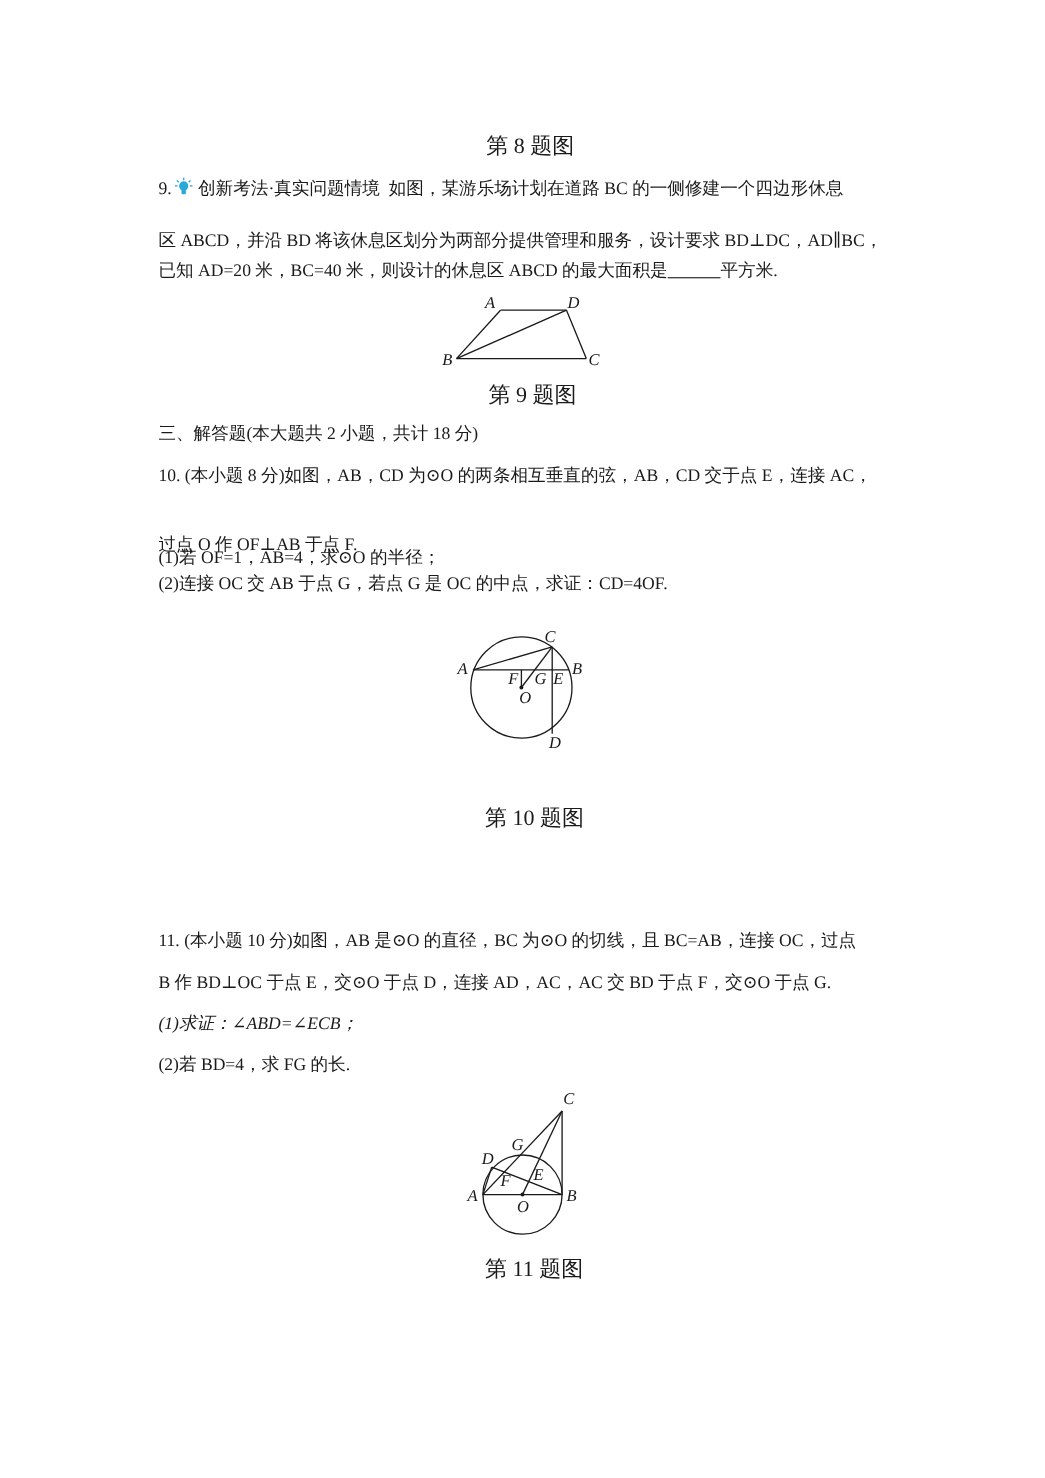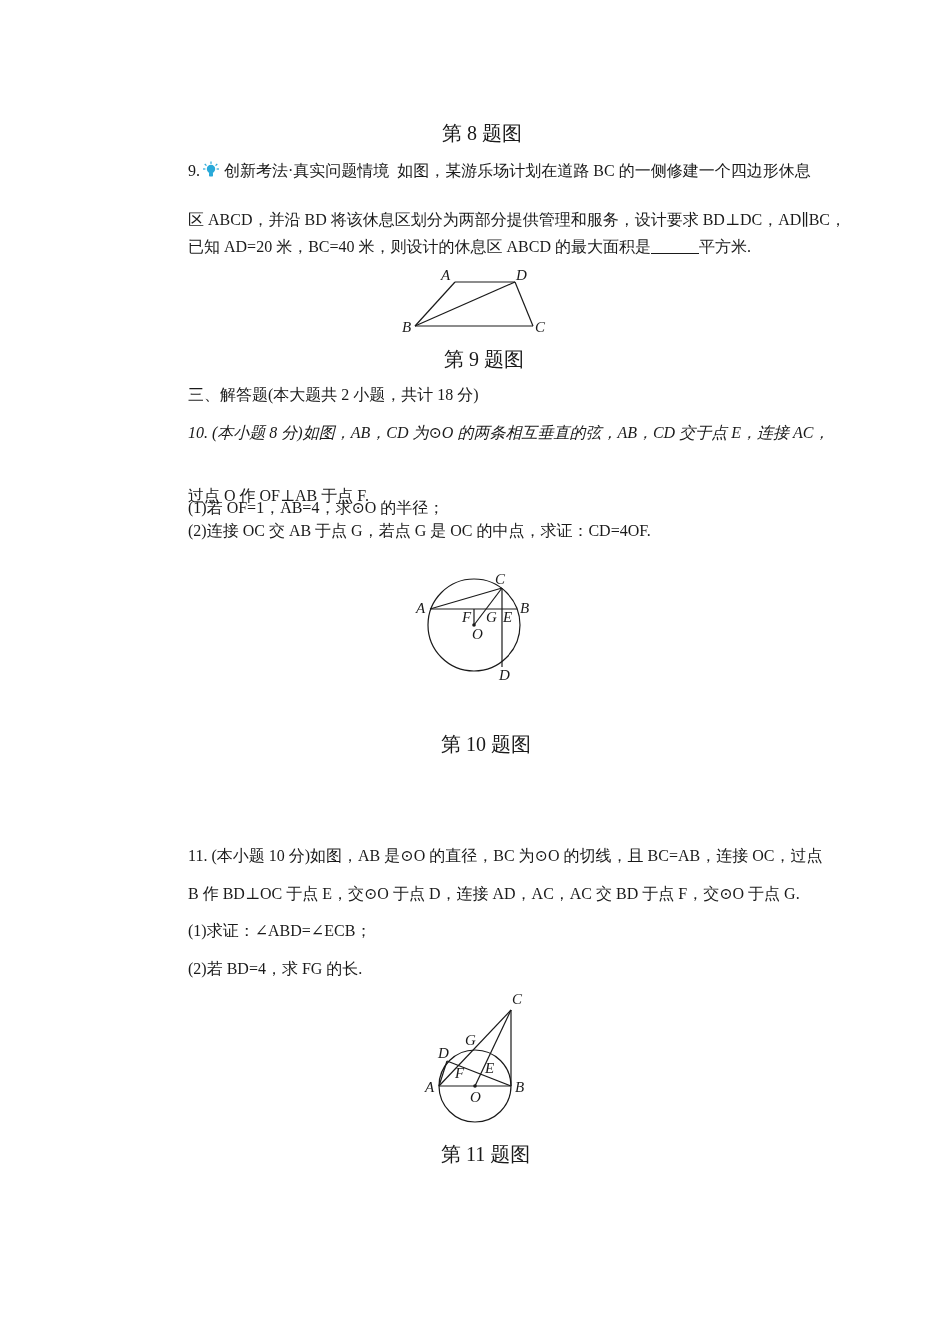--- a/index.html
+++ b/index.html
@@ -1,18 +1,18 @@
 <!DOCTYPE html>
 <html><head>
 <meta charset="utf-8">
 <style>
   html, body { margin: 0; padding: 0; background: #ffffff; }
   body { width: 950px; height: 1344px; position: relative; overflow: hidden;
          font-family: "Liberation Serif", "DejaVu Serif", serif; color: #1a1a1a; }
-  .line { position: absolute; left: 144px; font-size: 16px; line-height: 20px; white-space: nowrap; margin-left: 44px; }
+  .line { position: absolute; left: 144px; font-size: 16px; line-height: 20px; white-space: nowrap; }
   .caption { position: absolute; font-size: 20px; line-height: 20px; white-space: nowrap; }
   .blank { display: inline-block; width: 48px; border-bottom: 1px solid #1a1a1a; height: 14px; vertical-align: -2px; }
   .bulb { display: inline-block; width: 18px; height: 18px; vertical-align: -3px; margin: 0 4px 0 2px; }
   svg.fig { position: absolute; overflow: visible; }
   svg.fig text { font-family: "Liberation Serif", serif; font-style: italic; font-size: 15px; fill: #1a1a1a; }
   svg.fig line, svg.fig circle.c, svg.fig polyline { stroke: #1a1a1a; stroke-width: 1.2; fill: none; }
 </style>
 </head>
 <body>
 
@@ -44,21 +44,21 @@
   <line x1="20" y1="64" x2="120" y2="20"></line>
   <text x="46" y="18">A</text>
   <text x="121" y="18">D</text>
   <text x="7" y="70">B</text>
   <text x="140" y="70">C</text>
 </svg>
 <div class="caption" style="left:444px; top:349px;">第 9 题图</div>
 
 <div class="line" style="top:385px;">三、解答题(本大题共 2 小题，共计 18 分)</div>
 
-<div class="line" style="top:423px;font-style:italic;">10. (本小题 8 分)如图，AB，CD 为⊙O 的两条相互垂直的弦，AB，CD 交于点 E，连接 AC，</div>
+<div class="line" style="top:423px;">10. (本小题 8 分)如图，AB，CD 为⊙O 的两条相互垂直的弦，AB，CD 交于点 E，连接 AC，</div>
 <div class="line" style="top:486px;">过点 O 作 OF⊥AB 于点 F.</div>
 <div class="line" style="top:498px;">(1)若 OF=1，AB=4，求⊙O 的半径；</div>
 <div class="line" style="top:521px;">(2)连接 OC 交 AB 于点 G，若点 G 是 OC 的中点，求证：CD=4OF.</div>
 
 <svg class="fig" style="left:410px; top:568px;" width="140" height="120">
   <circle class="c" cx="64" cy="57" r="46"></circle>
   <line x1="20" y1="41" x2="107" y2="41"></line>
   <line x1="92" y1="20" x2="92" y2="99"></line>
   <line x1="20" y1="41" x2="92" y2="20"></line>
   <line x1="64" y1="57" x2="92" y2="20"></line>
@@ -70,21 +70,21 @@
   <text x="52" y="54">F</text>
   <text x="76" y="54">G</text>
   <text x="93" y="54">E</text>
   <text x="62" y="71">O</text>
   <text x="89" y="112">D</text>
 </svg>
 <div class="caption" style="left:441px; top:734px;">第 10 题图</div>
 
 <div class="line" style="top:846px;">11. (本小题 10 分)如图，AB 是⊙O 的直径，BC 为⊙O 的切线，且 BC=AB，连接 OC，过点</div>
 <div class="line" style="top:884px;">B 作 BD⊥OC 于点 E，交⊙O 于点 D，连接 AD，AC，AC 交 BD 于点 F，交⊙O 于点 G.</div>
-<div class="line" style="top:921px;"> (1)求证：∠ABD=∠ECB；</div>
+<div class="line" style="top:921px;font-style:italic;"> (1)求证：∠ABD=∠ECB；</div>
 <div class="line" style="top:959px;">(2)若 BD=4，求 FG 的长.</div>
 
 <svg class="fig" style="left:415px; top:990px;" width="130" height="130">
   <circle class="c" cx="60" cy="96" r="36"></circle>
   <line x1="24" y1="96" x2="96" y2="96"></line>
   <line x1="96" y1="96" x2="96" y2="20"></line>
   <line x1="24" y1="96" x2="96" y2="20"></line>
   <line x1="60" y1="96" x2="96" y2="20"></line>
   <line x1="96" y1="96" x2="32" y2="71"></line>
   <line x1="24" y1="96" x2="32" y2="71"></line>

